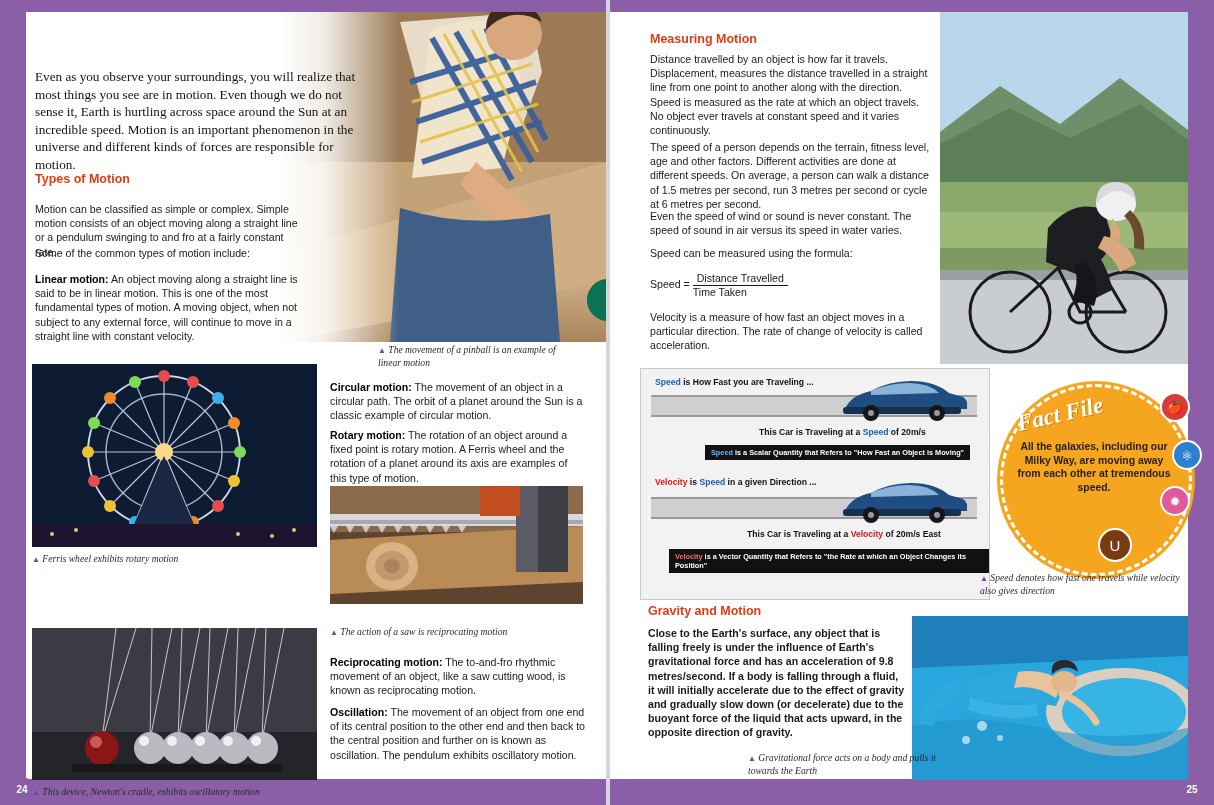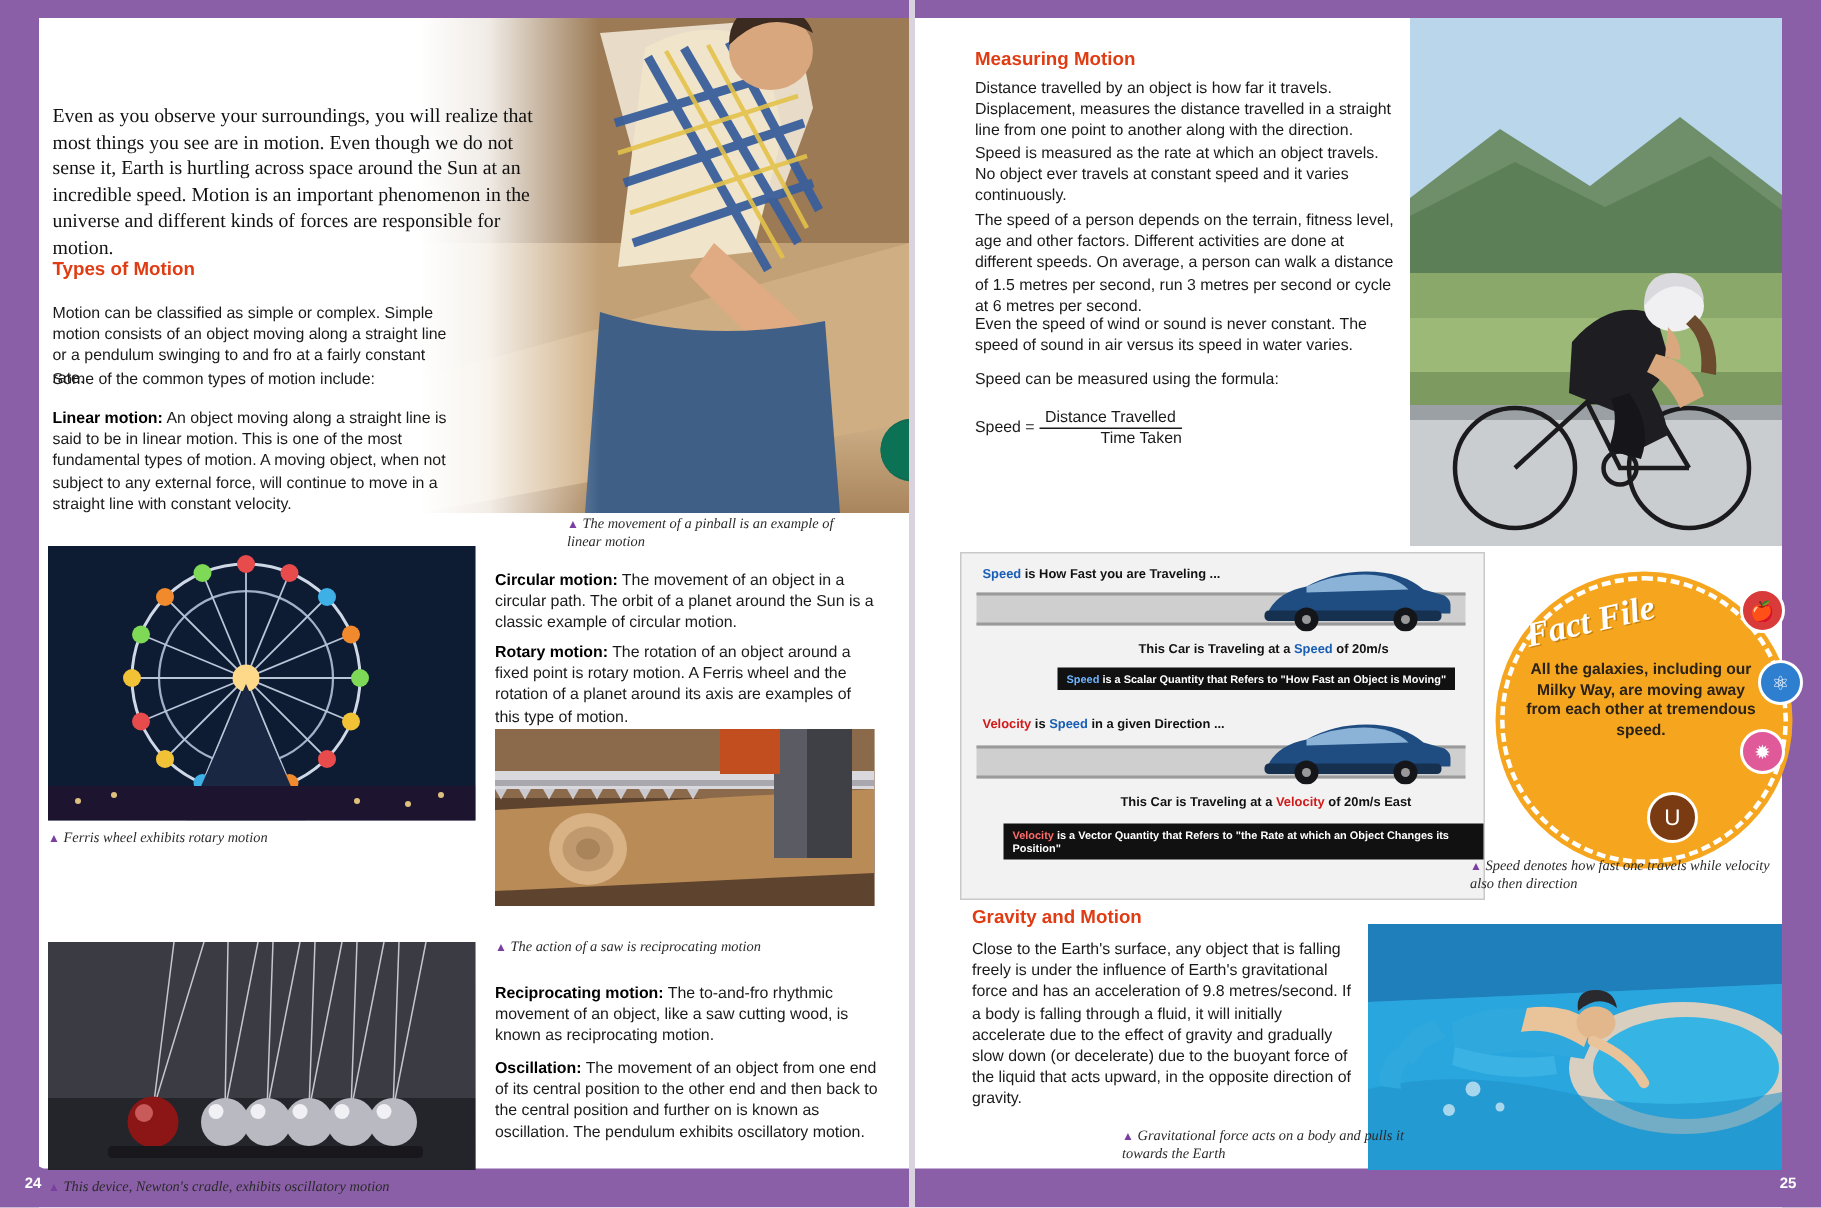--- a/index.html
+++ b/index.html
@@ -105,21 +105,21 @@
   #recip{position:absolute;left:330px;top:655px;width:255px;}
   #oscill{position:absolute;left:330px;top:705px;width:255px;}
 
   
   #meas-head{position:absolute;left:650px;top:32px;width:300px;}
   #meas-p1{position:absolute;left:650px;top:52px;width:282px;}
   #meas-p2{position:absolute;left:650px;top:140px;width:282px;}
   #meas-p3{position:absolute;left:650px;top:209px;width:282px;}
   #meas-p4{position:absolute;left:650px;top:246px;width:282px;}
   #formula{position:absolute;left:650px;top:272px;width:282px;font-size:10.6px;color:#1a1a1a;}
-  #formula .frac{display:inline-block;vertical-align:middle;text-align:right;}
+  #formula .frac{display:inline-block;vertical-align:middle;text-align:left;}
   #formula .num{border-bottom:1px solid #1a1a1a;padding:0 4px 1px 4px;}
   #meas-p5{position:absolute;left:650px;top:310px;width:282px;}
 
   #cyclist-img{
     position:absolute;left:940px;top:12px;width:248px;height:352px;
     background:linear-gradient(180deg,#9ec7e8 0%,#bcd7ea 28%,#6f8f5c 48%,#9bb77a 70%,#7d9a61 100%);
     overflow:hidden;
   }
 
   
@@ -147,21 +147,21 @@
   }
   #ff-text{
     position:absolute;left:1016px;top:440px;width:156px;
     font-size:10.4px;line-height:13.6px;color:#2a2118;font-weight:bold;text-align:center;
   }
   .ff-badge{position:absolute;width:26px;height:26px;border-radius:50%;display:flex;align-items:center;justify-content:center;color:#fff;font-size:13px;border:2px solid #fff;}
 
   #speed-cap{position:absolute;left:980px;top:572px;width:200px;}
 
   #gravity-head{position:absolute;left:648px;top:604px;width:260px;}
-  #gravity-p{position:absolute;left:648px;top:626px;width:258px;}
+  #gravity-p{position:absolute;left:648px;top:626px;width:258px;font-weight:bold;}
   #grav-cap{position:absolute;left:748px;top:752px;width:200px;}
 
   #pool-img{
     position:absolute;left:912px;top:616px;width:276px;height:164px;
     background:linear-gradient(180deg,#2da0d8 0%,#1f84c4 45%,#2ea8dc 100%);
     overflow:hidden;
   }
 
   
   #bowling-img{
@@ -435,20 +435,21 @@
   <div id="meas-p4" class="body-txt">Speed can be measured using the formula:</div>
 
   <div id="formula">
     <span>Speed =</span>
     <span class="frac">
       <span class="num" style="display:block">Distance Travelled</span>
       <span style="display:block">Time Taken</span>
     </span>
   </div>
 
+  <div id="meas-p5" class="body-txt">Velocity is a measure of how fast an object moves in a particular direction. The rate of change of velocity is called acceleration.</div>
 
   <div id="diagram">
     <div style="position:absolute;left:14px;top:8px;" class="dg-label">
       <span style="color:#1a5fb4">Speed</span><span style="color:#111"> is How Fast you are Traveling ...</span>
     </div>
     <div class="road" style="position:absolute;left:10px;top:26px;width:326px;height:18px;"></div>
 
     <div style="position:absolute;left:196px;top:6px;width:130px;height:44px;">
       <svg width="130" height="46" viewBox="0 0 130 46">
         <path d="M8 34 q6 -14 26 -18 q18 -10 40 -10 q24 0 38 12 l14 4 q6 4 4 12 z" fill="#1f4d82"></path>
@@ -493,21 +494,21 @@
   <div id="factfile"></div>
   <div id="ff-title">Fact File</div>
   <div id="ff-text">All the galaxies, including our Milky Way, are moving away from each other at tremendous speed.</div>
   <div class="ff-badge" style="left:1160px;top:392px;background:#d93a3a;">🍎</div>
   <div class="ff-badge" style="left:1172px;top:440px;background:#2f7fd1;">⚛</div>
   <div class="ff-badge" style="left:1160px;top:486px;background:#e05a9a;">✹</div>
   <div class="ff-badge" style="left:1098px;top:528px;background:#7a3a12;width:30px;height:30px;font-size:15px;">U</div>
 
   <div id="speed-cap" class="caption">
     <span class="tri">▲</span>
-    <span>Speed denotes how fast one travels while velocity also then direction</span>
+    <span>Speed denotes how fast one travels while velocity also gives direction</span>
   </div>
 
   <div id="gravity-head" class="sec-head">Gravity and Motion</div>
   <div id="gravity-p" class="body-txt">Close to the Earth's surface, any object that is falling freely is under the influence of Earth's gravitational force and has an acceleration of 9.8 metres/second. If a body is falling through a fluid, it will initially accelerate due to the effect of gravity and gradually slow down (or decelerate) due to the buoyant force of the liquid that acts upward, in the opposite direction of gravity.</div>
 
   <div id="pool-img">
     <svg width="276" height="164" viewBox="0 0 276 164">
       <rect width="276" height="164" fill="#2396d2"></rect>
       <path d="M0 0 L276 0 L276 40 L0 52 Z" fill="#1f7fba"></path>
       <path d="M0 52 L276 40 L276 164 L0 164 Z" fill="#2aa6de"></path>

